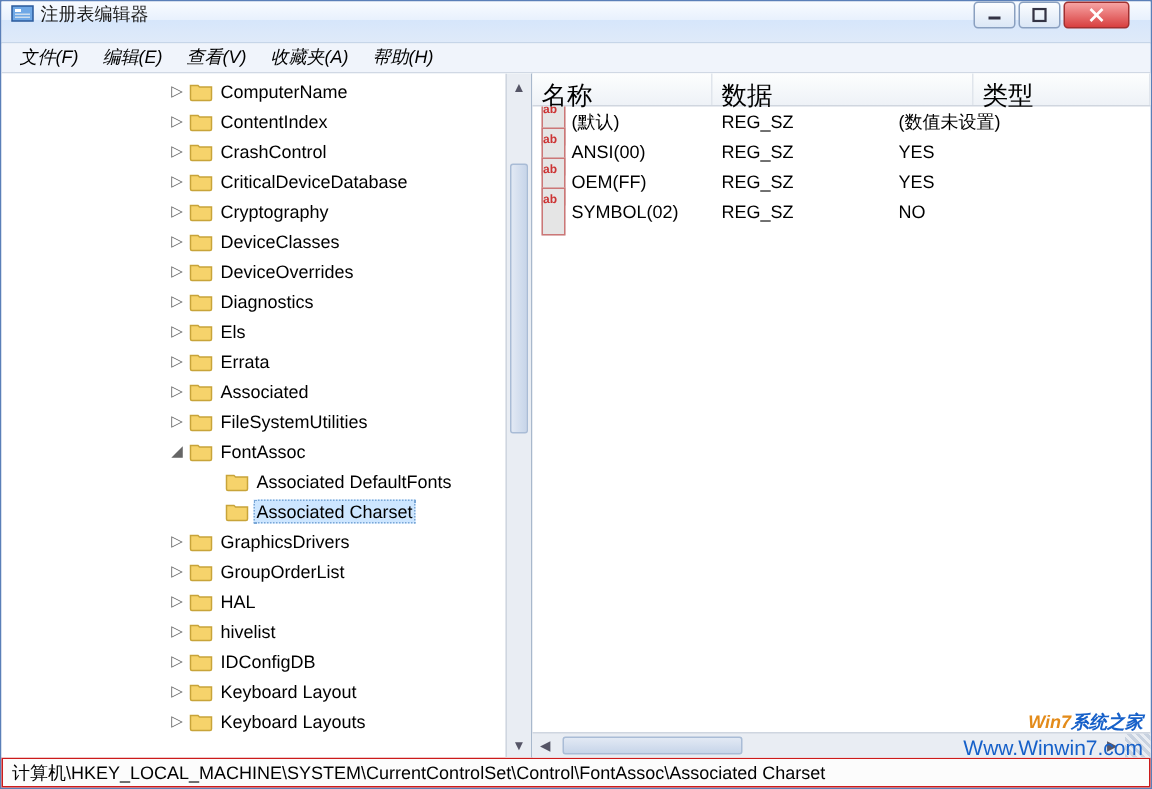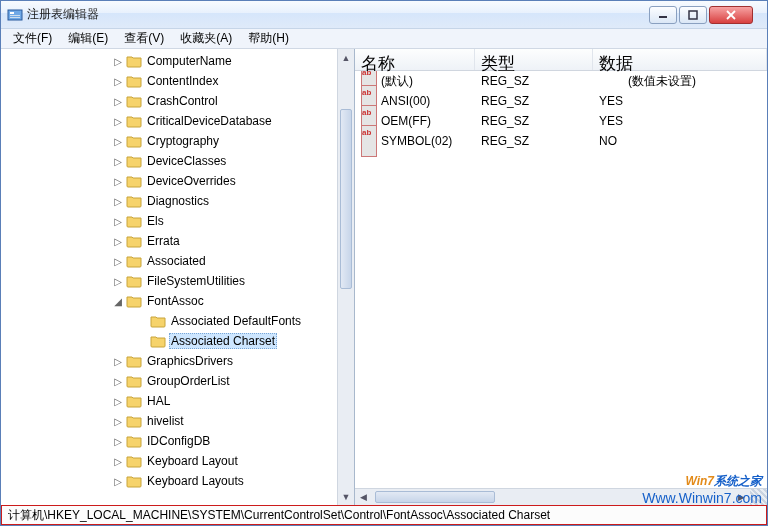--- a/index.html
+++ b/index.html
@@ -1,27 +1,27 @@
 <!DOCTYPE html>
 <html><head>
 <meta charset="utf-8">
 <style>
 * { margin: 0; padding: 0; box-sizing: border-box; font-family: "Microsoft YaHei", "SimSun", Tahoma, sans-serif; }
 body { background: #fff; width: 768px; height: 526px; overflow: hidden; position: relative; }
 
 .window { width: 768px; height: 526px; border: 1px solid #5a7fb8; background: #fff; display: flex; flex-direction: column; }
 
-.titlebar { height: 28px; background: linear-gradient(to bottom, #f8fbff 0%, #e8f1fd 45%, #d6e6fb 46%, #dfeaf9 100%); display: flex; align-items: center; padding: 0 14px 0 6px; border-bottom: 1px solid #c6d5e8; }
+.titlebar { height: 28px; background: linear-gradient(to bottom, #f8fbff 0%, #e8f1fd 45%, #d6e6fb 46%, #dfeaf9 100%); display: flex; align-items: flex-start; padding: 0 14px 0 6px; border-bottom: 1px solid #c6d5e8; }
 .titlebar-icon { width: 16px; height: 16px; margin-right: 4px; display: inline-flex; align-items: center; justify-content: center; }
 .titlebar-text { font-size: 12px; color: #1a1a1a; flex: 1; }
 .win-controls { display: flex; gap: 2px; }
 .win-btn { width: 28px; height: 18px; border-radius: 3px; border: 1px solid #8aa0c0; background: linear-gradient(to bottom, #fcfdff, #dbe7f6); display: flex; align-items: center; justify-content: center; font-size: 10px; color: #334; }
 .win-btn.close { background: linear-gradient(to bottom, #f7a3a3, #d84040); border-color: #a13030; color: #fff; width: 44px; }
 
-.menubar { height: 20px; background: #f0f4fb; border-bottom: 1px solid #d0d8e4; display: flex; align-items: center; padding: 0 4px; font-size: 12px; }
+.menubar { height: 20px; background: #f0f4fb; border-bottom: 1px solid #d0d8e4; display: flex; align-items: center; padding: 0 4px; font-size: 12px; font-style: italic; }
 .menu-item { padding: 2px 8px; cursor: default; }
 
 .body { flex: 1; display: flex; min-height: 0; }
 
 .tree-pane { width: 354px; border-right: 1px solid #a8b8cc; position: relative; background: #fff; overflow: hidden; }
 .tree-scroll { position: absolute; inset: 0; overflow: hidden; }
 .tree { padding: 2px 0 2px 0; font-size: 12px; color: #000; }
 .tree-row { display: flex; align-items: center; height: 20px; white-space: nowrap; }
 .tree-indent { display: inline-block; height: 20px; }
 .tree-toggle { width: 14px; height: 14px; display: inline-flex; align-items: center; justify-content: center; color: #666; font-size: 10px; }
@@ -329,31 +329,31 @@
       <div class="tree-vscroll">
         <div class="arr up">▲</div>
         <div class="thumb"></div>
         <div class="arr down">▼</div>
       </div>
     </div>
 
     <div class="list-pane">
       <div class="list-header">
         <div class="col" style="width:120px">名称</div>
+        <div class="col" style="flex:1">数据</div>
         <div class="col" style="width:118px">类型</div>
-        <div class="col" style="flex:1">数据</div>
       </div>
       <div class="list-body" id="list-body">
           <div class="list-row">
             <div class="cell" style="width: 120px;">
               <span class="val-icon">ab</span>
               <span>(默认)</span>
             </div>
             <div class="cell" style="width: 118px;">REG_SZ</div>
-            <div class="cell" style="flex: 1 1 0%; margin-left: 29px;">(数值未设置)</div>
+            <div class="cell" style="flex: 1 1 0%;">(数值未设置)</div>
           </div>
           <div class="list-row">
             <div class="cell" style="width: 120px;">
               <span class="val-icon">ab</span>
               <span>ANSI(00)</span>
             </div>
             <div class="cell" style="width: 118px;">REG_SZ</div>
             <div class="cell" style="flex: 1 1 0%;">YES</div>
           </div>
           <div class="list-row">

